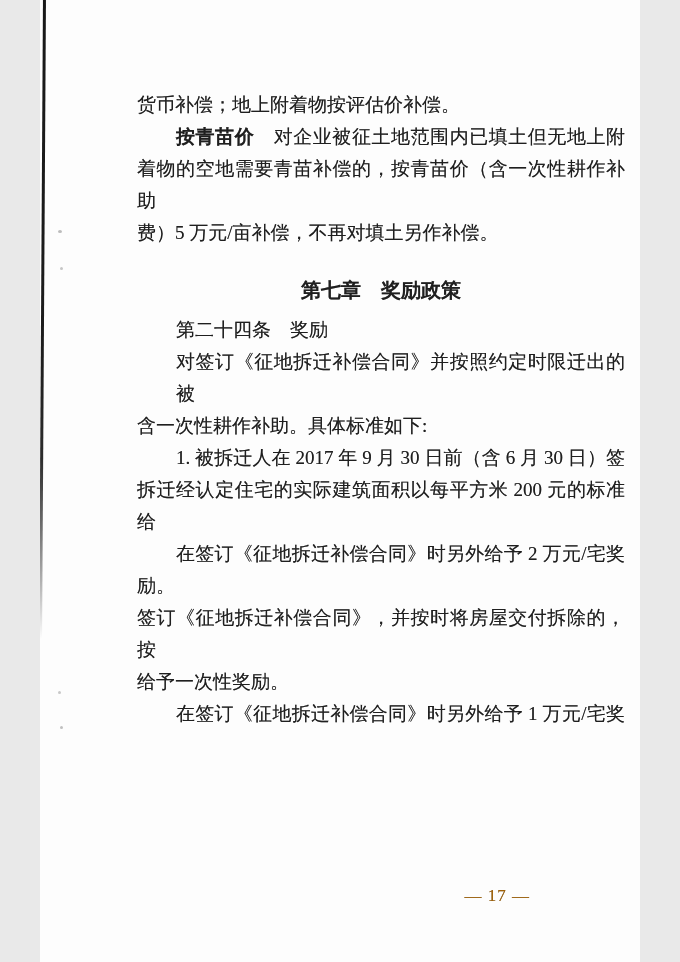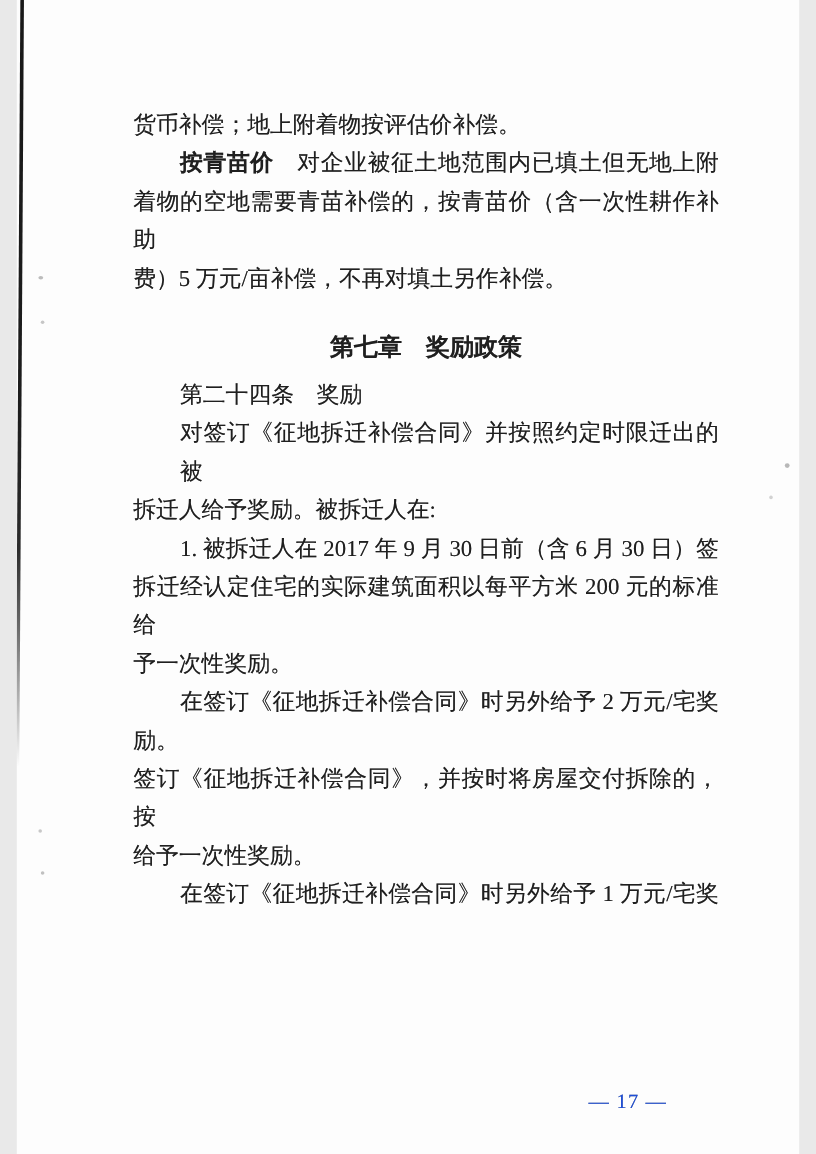--- a/index.html
+++ b/index.html
@@ -1,19 +1,19 @@
 <!DOCTYPE html>
 <html><head>
 <meta charset="utf-8">
 <style>
   * { margin: 0; padding: 0; box-sizing: border-box; }
   html, body { background: #e9e9e9; }
   .page {
     position: relative;
-    width: 652px;
+    width: 600px;
     height: 962px;
     margin: 0 auto;
     background: #fdfdfd;
     overflow: hidden;
     font-family: "Liberation Serif", "DejaVu Serif", serif;
     color: #1f1f1f;
   }
   
   .edge-line {
     position: absolute;
@@ -63,25 +63,25 @@
     font-family: "Liberation Sans", "DejaVu Sans", sans-serif;
     font-weight: 700;
     font-size: 20px;
   }
   .bold-run {
     font-family: "Liberation Sans", "DejaVu Sans", sans-serif;
     font-weight: 700;
   }
   .footer {
     position: absolute;
-    top: 908px;
+    top: 886px;
     right: 110px;
     font-size: 17px;
     letter-spacing: 1px;
-    color: #1d4ed8;
+    color: #a16207;
     text-shadow: 0 0 0.5px rgba(25,25,25,0.5);
   }
 </style>
 </head>
 <body>
 
 <div class="page">
   <div class="edge-line"></div>
   <div class="speck s1"></div>
   <div class="speck s2"></div>
@@ -91,24 +91,23 @@
   <div class="speck s6"></div>
 
   <div class="content">
       <div class="line"><span>货币补偿；地上附着物按评估价补偿。</span></div>
       <div class="line indent justify"><span class="bold-run">按青苗价</span><span>　对企业被征土地范围内已填土但无地上附</span></div>
       <div class="line justify"><span>着物的空地需要青苗补偿的，按青苗价（含一次性耕作补助</span></div>
       <div class="line"><span>费）5 万元/亩补偿，不再对填土另作补偿。</span></div>
       <div class="line center heading" style="margin-top: 25px; text-align: right;"><span>第七章　奖励政策</span></div>
       <div class="line indent" style="margin-top: 8px;"><span>第二十四条　奖励</span></div>
       <div class="line indent justify"><span>对签订《征地拆迁补偿合同》并按照约定时限迁出的被</span></div>
-      <div class="line"><span>拆迁人给予奖励。被拆迁人在:</span></div>
+      <div class="line"><span>含一次性耕作补助。具体标准如下:</span></div>
       <div class="line indent justify"><span>1. 被拆迁人在 2017 年 9 月 30 日前（含 6 月 30 日）签</span></div>
       <div class="line justify"><span>拆迁经认定住宅的实际建筑面积以每平方米 200 元的标准给</span></div>
-      <div class="line"><span>予一次性奖励。</span></div>
       <div class="line indent justify"><span>在签订《征地拆迁补偿合同》时另外给予 2 万元/宅奖</span></div>
       <div class="line"><span>励。</span></div>
       <div class="line justify"><span>签订《征地拆迁补偿合同》，并按时将房屋交付拆除的，按</span></div>
       <div class="line"><span>给予一次性奖励。</span></div>
       <div class="line indent justify"><span>在签订《征地拆迁补偿合同》时另外给予 1 万元/宅奖</span></div>
     </div>
 
   <div class="footer">— 17 —</div>
 </div>
 

